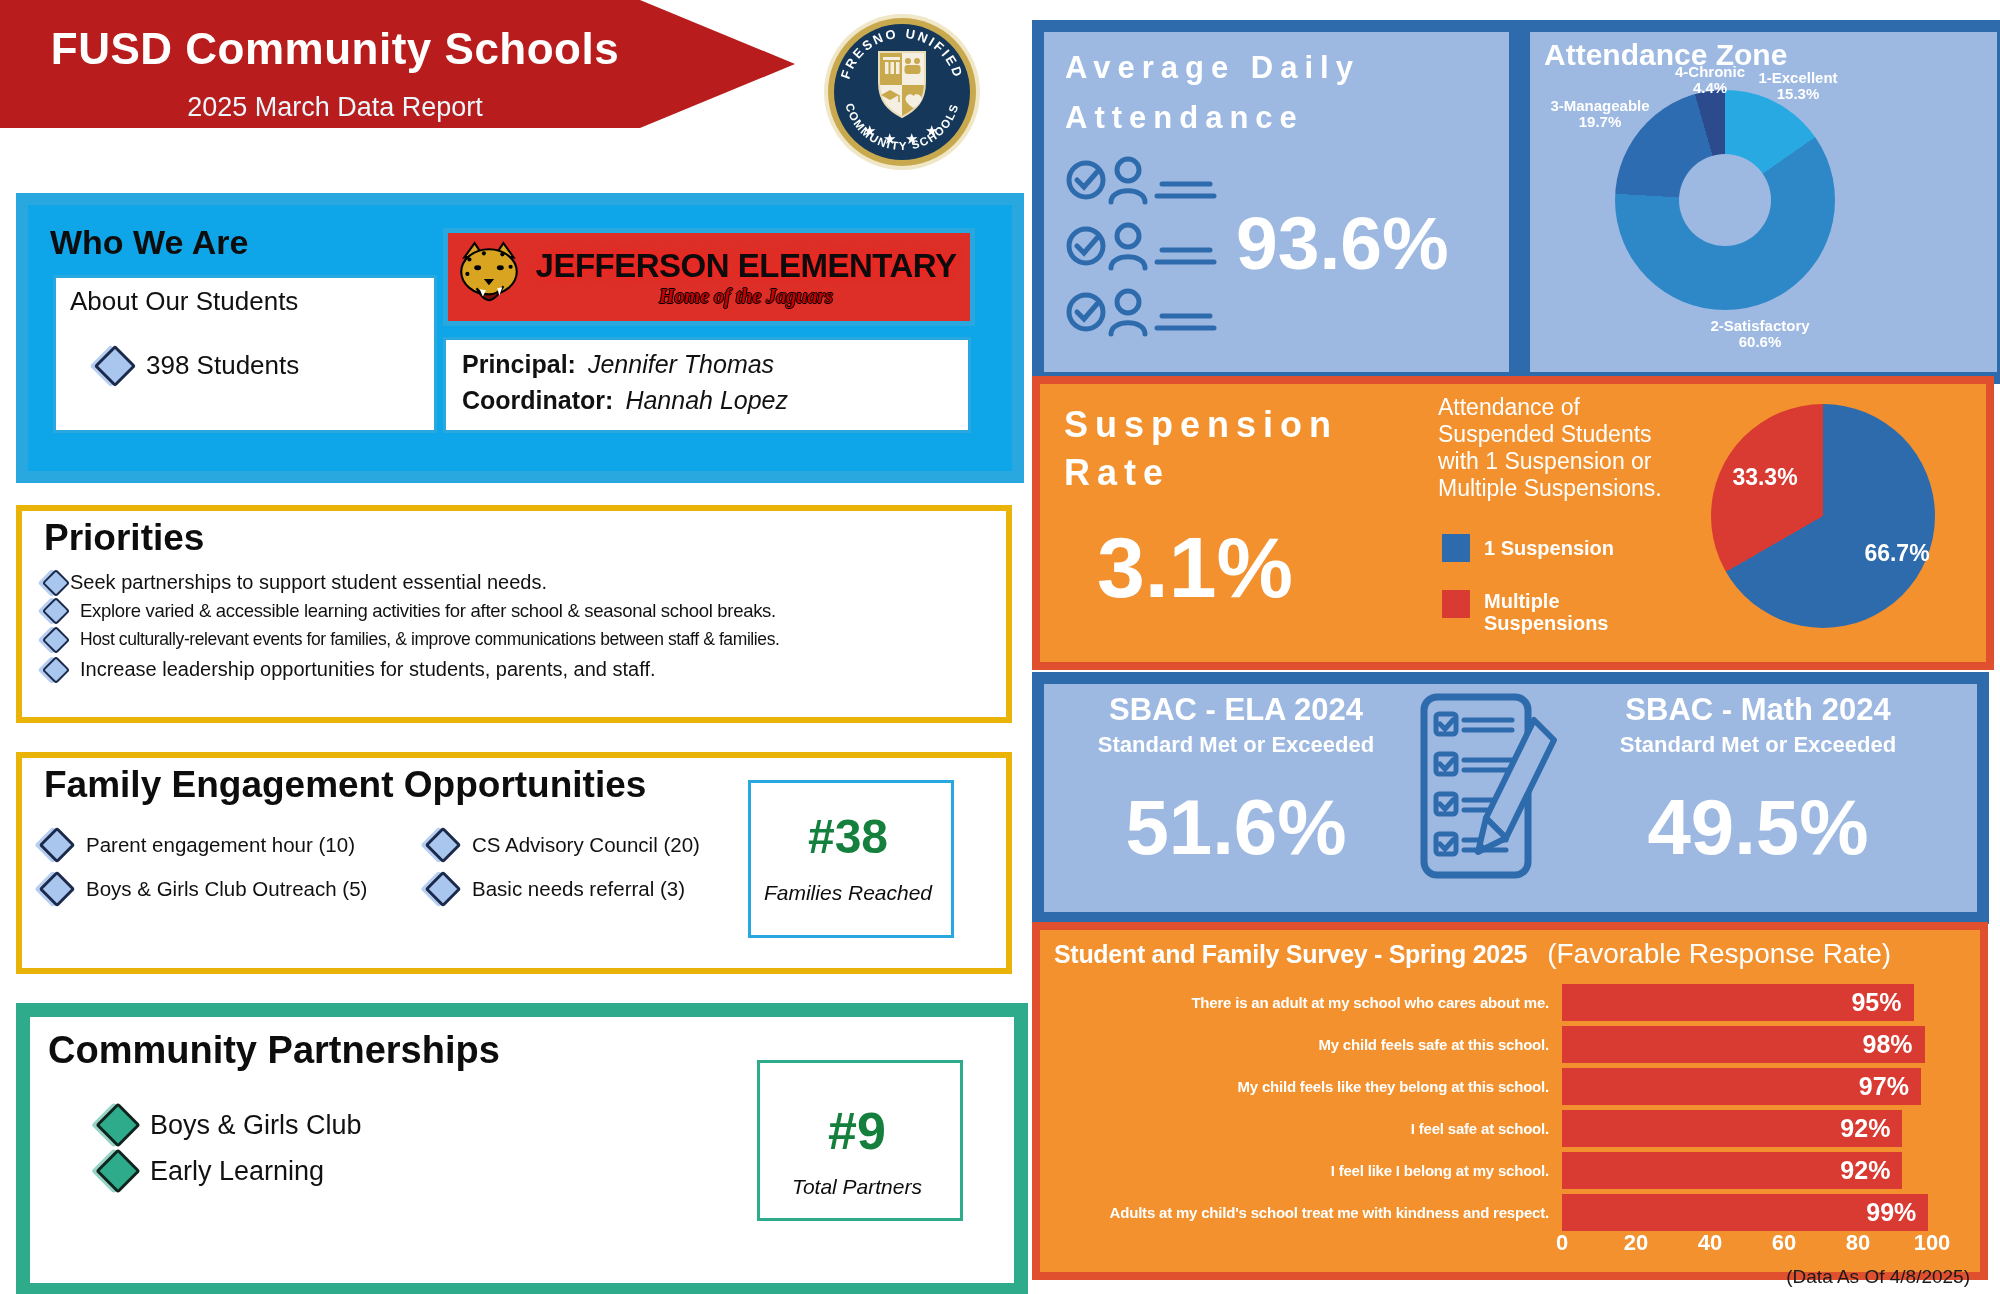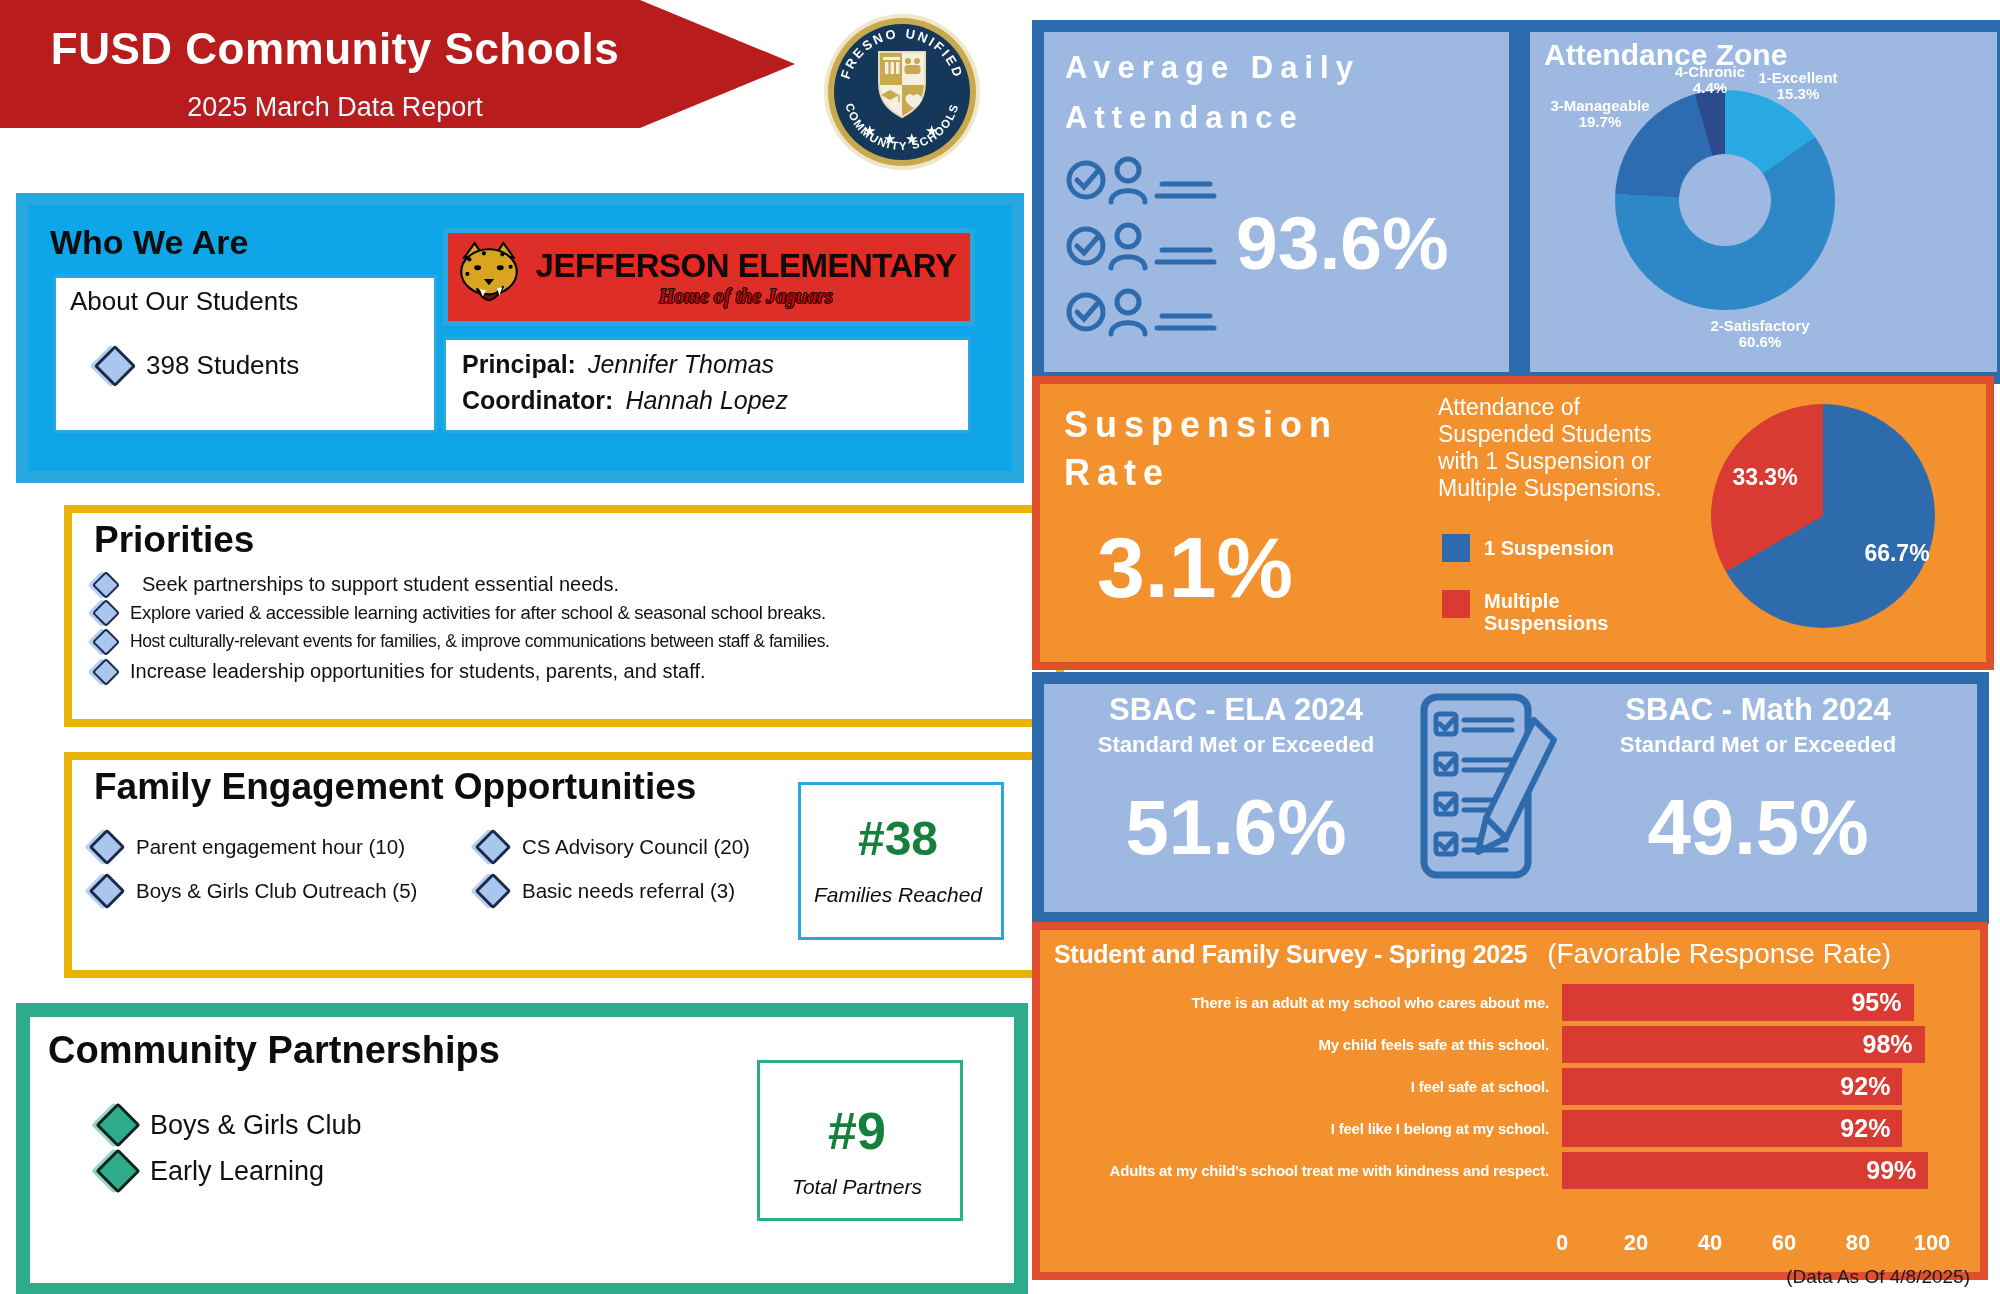--- a/index.html
+++ b/index.html
@@ -9,21 +9,21 @@
 
   
   .banner{left:0;top:0;width:795px;height:128px;background:#b91c1c;
           clip-path:polygon(0 0,640px 0,795px 64px,640px 128px,0 128px);}
   .banner-title{left:40px;top:24px;width:590px;text-align:center;color:#fff;
                 font-size:44px;font-weight:700;letter-spacing:.5px;}
   .banner-sub{left:40px;top:92px;width:590px;text-align:center;color:#eaf7fd;font-size:27px;}
 
   
   .box-cyan{border:12px solid #29a8e0;background:#0ea5e9;}
-  .box-cyan-thin{border:8px solid #eab308;background:#fff;margin-left:48px;}
+  .box-cyan-thin{border:6px solid #eab308;background:#fff;}
   .box-green{border:14px solid #2dab8b;background:#fff;}
   .inner-cyan{border:3px solid #29a8e0;background:#fff;}
   .inner-green{border:3px solid #2dab8b;background:#fff;}
   .sec-title{font-weight:700;color:#0d0d0d;}
 
   
   .dia{display:inline-block;flex:none;transform:rotate(45deg);background:#a9c6ee;
        border:3px solid #1b2a4a;border-radius:3px;box-shadow:-3px 3px 0 rgba(169,198,238,.85);}
   .dia-s{width:16px;height:16px;border-width:2.5px;}
   .dia-m{width:20px;height:20px;}
@@ -167,21 +167,21 @@
       </div>
       <div class="abs staff-line" style="left:16px;top:46px;">
         <span class="staff-label">Coordinator:</span>
         <span class="staff-name">Hannah Lopez</span>
       </div>
     </div>
   </div>
 
   <div class="abs box-cyan-thin" style="left:16px;top:505px;width:984px;height:206px;">
     <div class="abs sec-title" style="left:22px;top:6px;font-size:37px;">Priorities</div>
-    <div class="abs brow" style="left:24px;top:60px;gap:26px;">
+    <div class="abs brow" style="left:24px;top:60px;gap:4px;">
       <span class="dia dia-s"></span>
       <span style="font-size:20px;">Seek partnerships to support student essential needs.</span>
     </div>
     <div class="abs brow" style="left:24px;top:89px;gap:14px;">
       <span class="dia dia-s"></span>
       <span style="font-size:18.5px;letter-spacing:-.3px;">Explore varied &amp; accessible learning activities for after school &amp; seasonal school breaks.</span>
     </div>
     <div class="abs brow" style="left:24px;top:118px;gap:14px;">
       <span class="dia dia-s"></span>
       <span style="font-size:17.5px;letter-spacing:-.4px;">Host culturally-relevant events for families, &amp; improve communications between staff &amp; families.</span>
@@ -376,20 +376,28 @@
       </div>
       <div class="srow">
         <div class="slabel">My child feels safe at this school.</div>
         <div class="strack">
           <div class="sbar" style="width: 98%;">
               <span class="sval">98%</span>
             </div>
         </div>
       </div>
       <div class="srow">
+        <div class="slabel">My child feels like they belong at this school.</div>
+        <div class="strack">
+          <div class="sbar" style="width: 97%;">
+              <span class="sval">97%</span>
+            </div>
+        </div>
+      </div>
+      <div class="srow">
         <div class="slabel">I feel safe at school.</div>
         <div class="strack">
           <div class="sbar" style="width: 92%;">
               <span class="sval">92%</span>
             </div>
         </div>
       </div>
       <div class="srow">
         <div class="slabel">I feel like I belong at my school.</div>
         <div class="strack">

